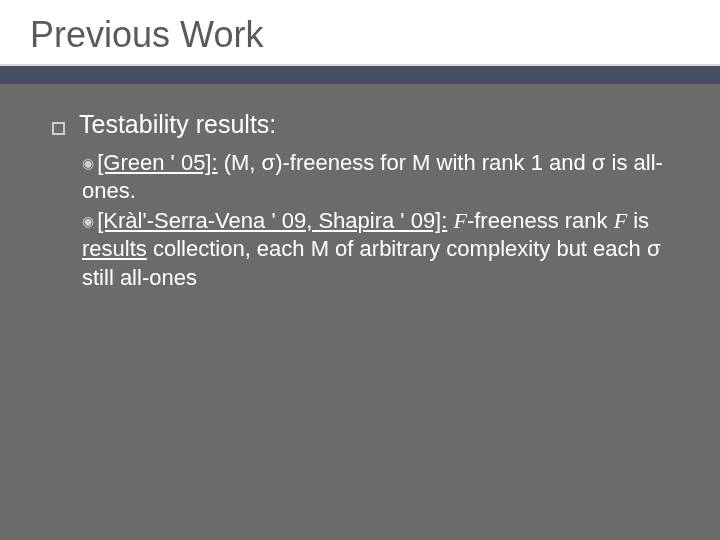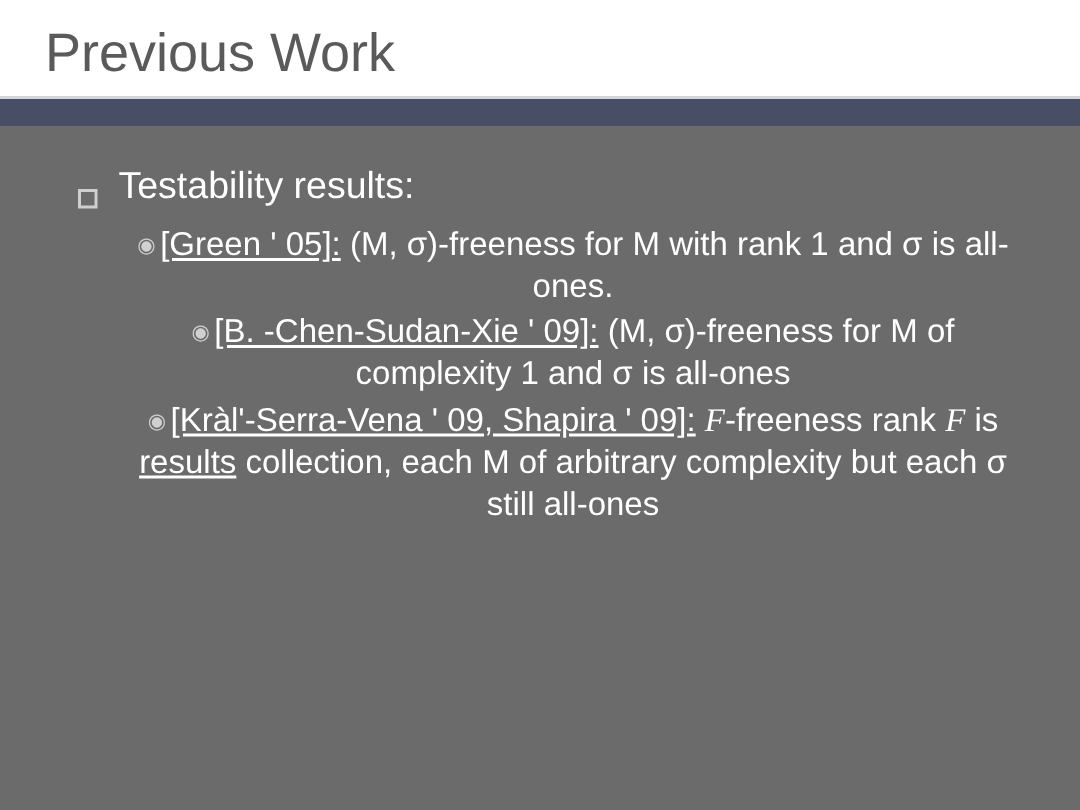--- a/index.html
+++ b/index.html
@@ -34,21 +34,21 @@
   .rule-thick {
     height: 18px;
     background: #484e64;
   }
   .content {
     padding: 26px 38px 0 52px;
     color: #ffffff;
   }
   .level1 {
     display: flex;
-    align-items: flex-end;
+    align-items: center;
     margin-bottom: 10px;
   }
   .sq-bullet {
     display: inline-block;
     width: 13px;
     height: 13px;
     border: 2px solid #cfcfcf;
     margin-right: 14px;
     margin-top: 7px;
     flex: 0 0 auto;
@@ -58,21 +58,20 @@
     color: #ffffff;
   }
   .level2-wrap {
     padding-left: 30px;
   }
   .level2 {
     font-size: 22px;
     color: #ffffff;
     line-height: 1.28;
     margin-bottom: 2px;
-    text-align: center;
   }
   .circ-bullet {
     font-size: 14px;
     vertical-align: 2px;
     color: #d0d0d0;
     margin-right: 3px;
   }
   .ul { text-decoration: underline; }
   .ff { font-family: "Times New Roman", Times, serif; font-style: italic; }
 </style>
@@ -96,23 +95,20 @@
       <span class="sq-bullet"></span>
       <span class="level1-text">Testability results:</span>
     </div>
 
     <div class="level2-wrap">
 
       <div class="level2">
         <span class="circ-bullet">◉</span><span class="ul">[Green ' 05]:</span><span> (M, σ)-freeness for M with rank 1 and σ is all-ones.</span>
       </div>
 
-      <div class="level2">
-        <span class="circ-bullet">◉</span><span class="ul">[B. -Chen-Sudan-Xie ' 09]:</span><span> (M, σ)-freeness for M of complexity 1 and σ is all-ones</span>
-      </div>
 
       <div class="level2">
         <span class="circ-bullet">◉</span><span class="ul">[Kràl'-Serra-Vena ' 09, Shapira ' 09]:</span><span> </span><span class="ff">F</span><span>-freeness rank </span><span class="ff">F</span><span> is </span><span class="ul">results</span><span> collection, each M of arbitrary complexity but each σ still all-ones</span>
       </div>
 
     </div>
   </div>
 </div>
 
 </body></html>

